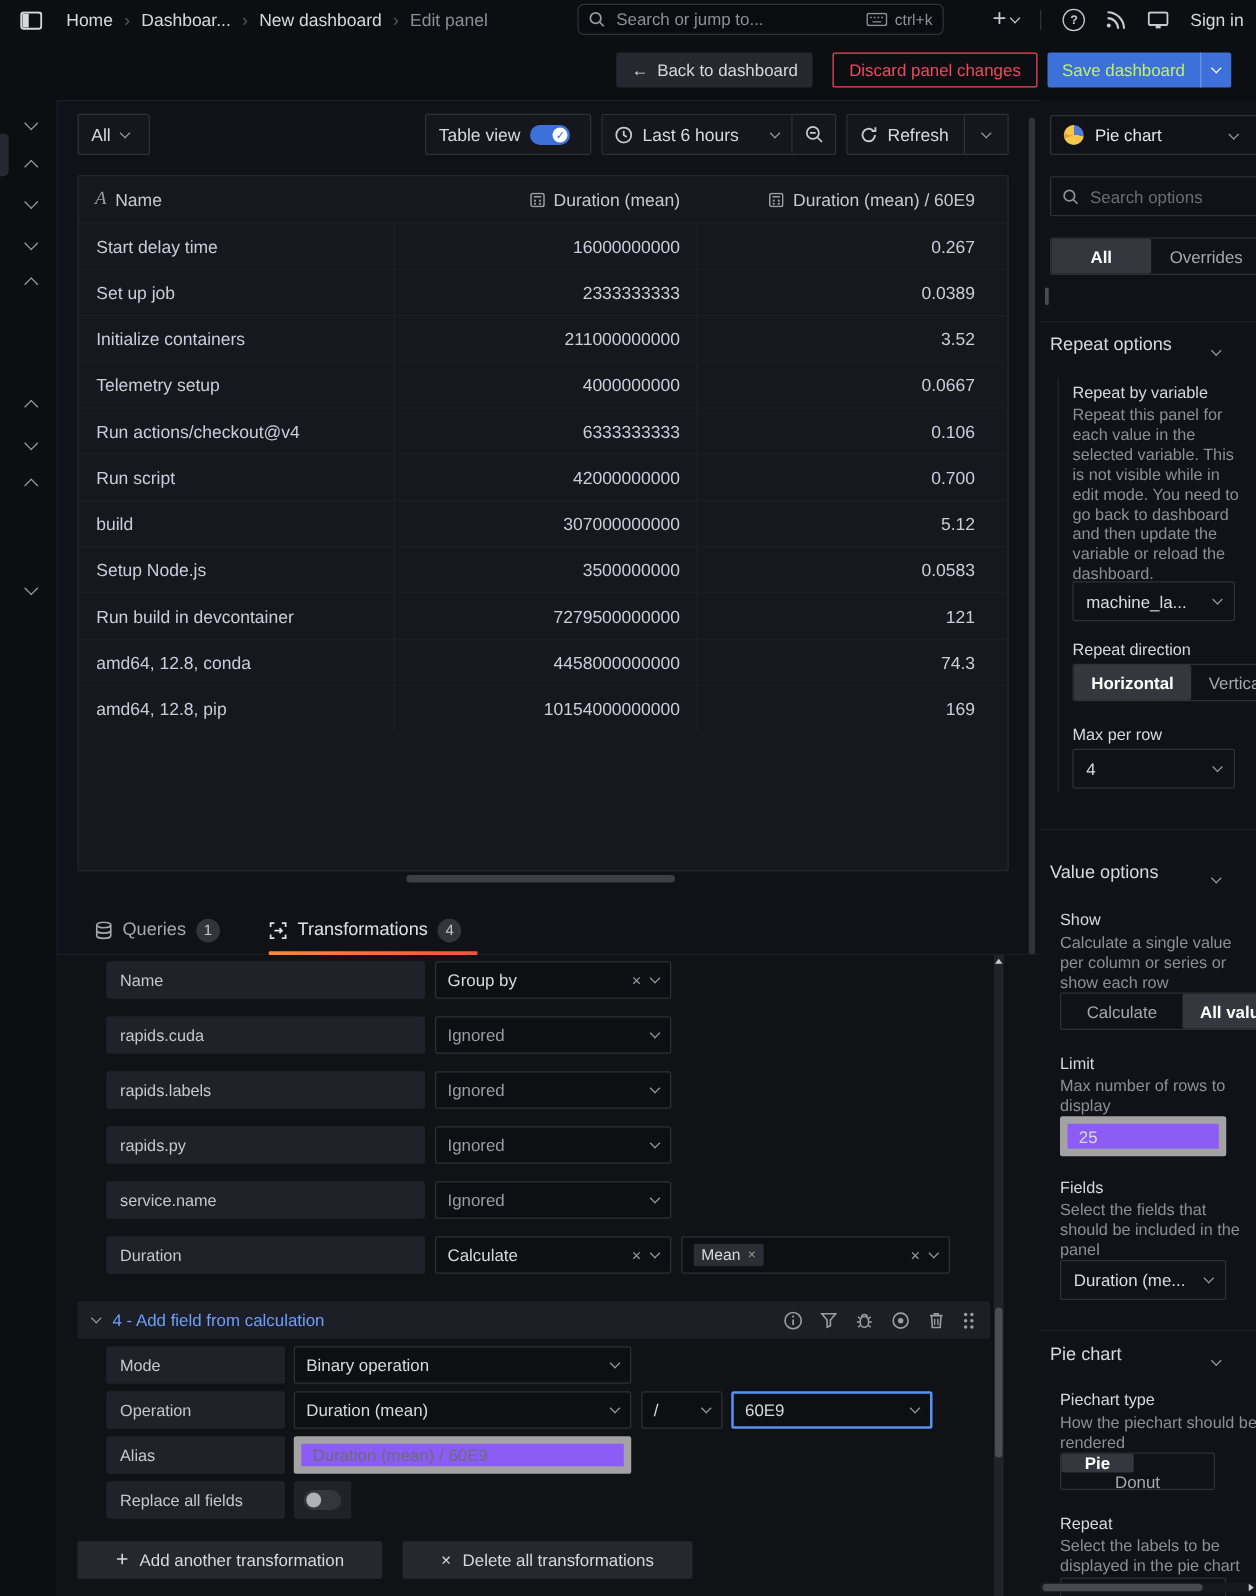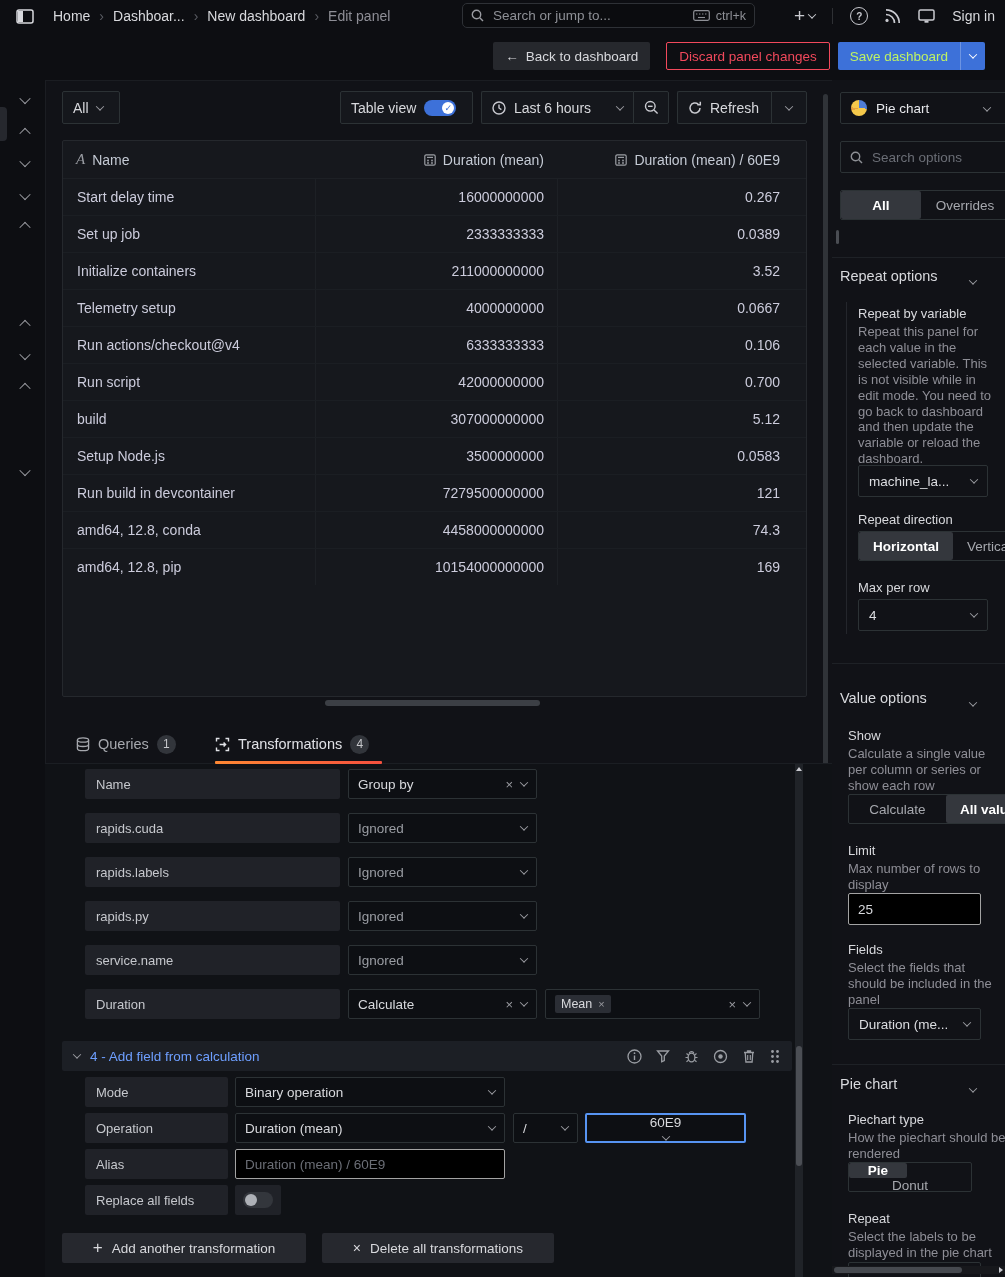--- a/index.html
+++ b/index.html
@@ -82,21 +82,21 @@
   .sel .dim{color:#9a9da3;}
   .sel .spacer{flex:1;}
   .xico{color:#9a9ba1;font-size:13px;margin-right:8px;}
   .sel .chev{color:#9a9ba1;}
   .tagpill{background:#2b2e35;border-radius:2px;padding:2px 6px;font-size:12.5px;color:#d8d9dd;display:flex;align-items:center;gap:6px;}
   .tagpill .xico{margin:0;font-size:11px;}
   .t4hdr{position:absolute;left:17px;top:277px;width:730px;height:30px;background:#1c1f25;border-radius:2px;display:flex;align-items:center;padding:0 12px;box-sizing:border-box;gap:10px;}
   .t4title{color:#6e9fff;font-size:13.5px;font-weight:500;}
   .t4icons{margin-left:auto;display:flex;align-items:center;gap:14px;color:#9a9da3;}
   .focus-blue{border:2px solid #5794f2 !important;}
-  .inputbox{position:absolute;height:30px;background:#000000;border:1px solid #a3a3a3;border-radius:2px;box-sizing:border-box;}
+  .inputbox{position:absolute;height:30px;background:#8b5cf6;border:6px solid #a3a3a3;border-radius:2px;box-sizing:border-box;}
   .inputbox input{width:100%;height:100%;background:transparent;border:0;outline:none;color:#d8d9dd;font-size:13.5px;font-family:inherit;padding:0 9px;box-sizing:border-box;}
   .inputbox input::placeholder{color:#6b6e76;}
   .togglebox{position:absolute;height:30px;width:46px;background:#202228;border-radius:2px;display:flex;align-items:center;justify-content:center;}
   .footbtn{position:absolute;top:469px;height:30px;background:#26282e;border-radius:2px;color:#d8d9dd;font-size:13.5px;display:flex;align-items:center;justify-content:center;gap:9px;cursor:pointer;}
   .tscroll{position:absolute;left:750px;top:0;width:8px;height:513px;background:#202328;}
   .tscroll .arrow{position:absolute;left:1px;top:3px;width:0;height:0;border-left:3px solid transparent;border-right:3px solid transparent;border-bottom:4px solid #c9cad0;}
   .tscroll .thumb{position:absolute;left:1px;top:282px;width:6px;height:120px;background:#4b4e54;border-radius:3px;}
 
   
   .options{position:absolute;left:832px;top:80px;width:173px;height:1197px;background:#111217;}
@@ -497,21 +497,21 @@
       <div class="sel" style="left:190px;top:349px;width:270px;">
         <span>Duration (mean)</span>
           <span class="spacer"></span>
           <span class="chev down sm"></span>
       </div>
       <div class="sel" style="left:468px;top:349px;width:65px;">
         <span>/</span>
           <span class="spacer"></span>
           <span class="chev down sm"></span>
       </div>
-      <div class="sel focus-blue" style="left:540px;top:349px;width:161px;flex-direction:column;">
+      <div class="sel focus-blue" style="left:540px;top:349px;width:161px;">
         <span>60E9</span>
           <span class="spacer"></span>
           <span class="chev down sm"></span>
       </div>
 
       <div class="fieldbox" style="left:40px;top:385px;width:143px;">Alias</div>
       <div class="inputbox" style="left:190px;top:385px;width:270px;">
         <input placeholder="Duration (mean) / 60E9" style="">
       </div>
 

